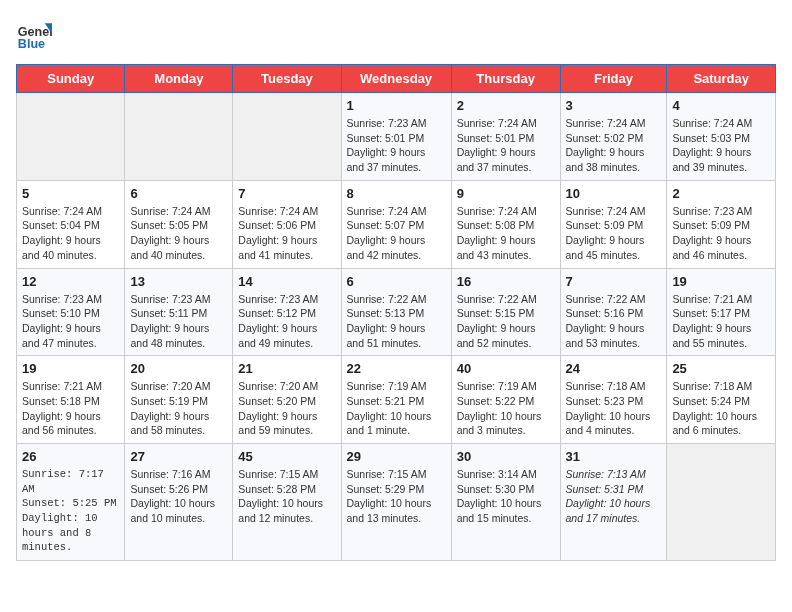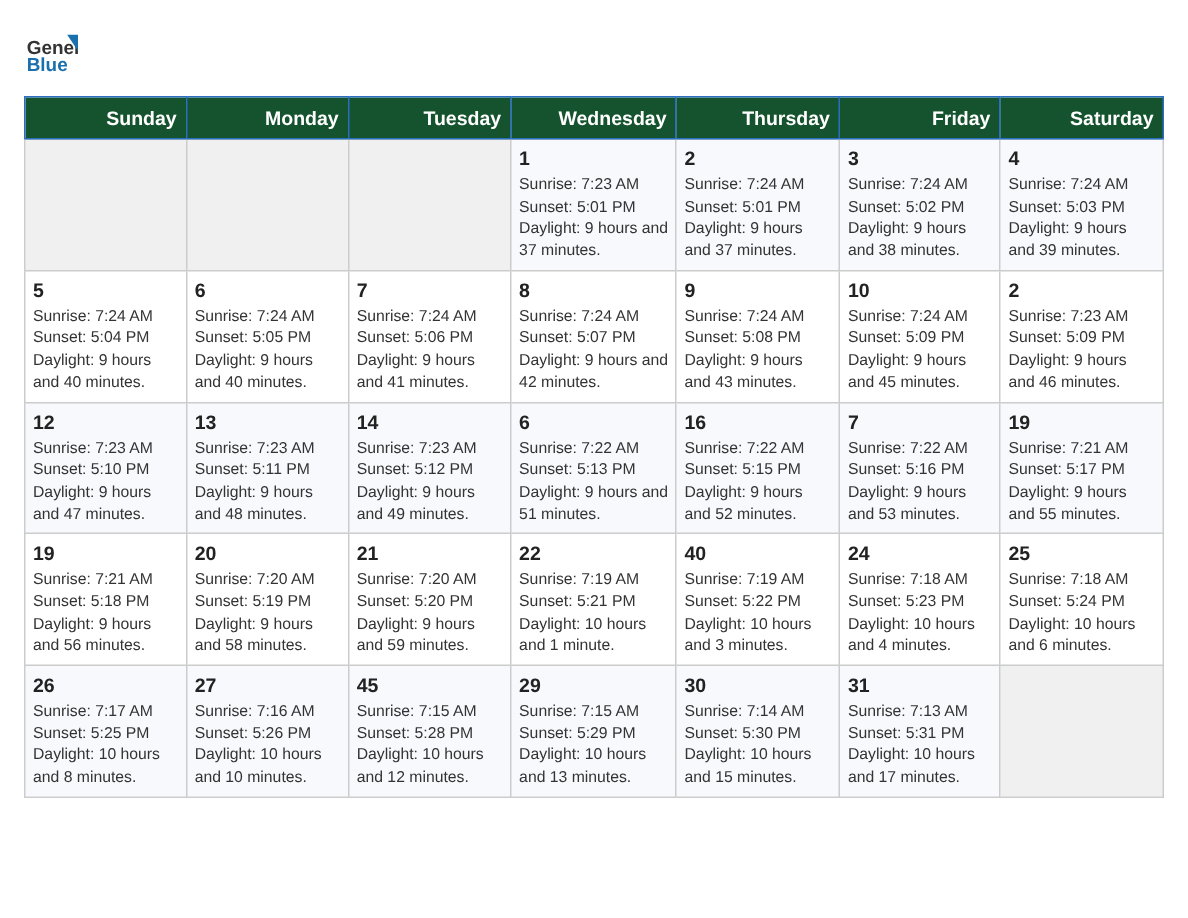--- a/index.html
+++ b/index.html
@@ -35,23 +35,23 @@
     }
     .location {
       font-size: 14px;
       color: #555;
     }
     table {
       width: 100%;
       border-collapse: collapse;
     }
     thead tr th {
-      background-color: #14532d;
+      background-color: #ef4444;
       color: #fff;
-      text-align: right;
+      text-align: center;
       padding: 6px 6px;
       font-size: 13px;
       font-weight: bold;
       border: 1px solid #2a6ebf;
     }
     tbody tr td {
       vertical-align: top;
       padding: 5px 5px;
       border: 1px solid #ccc;
       width: 113px;
@@ -268,21 +268,21 @@
         <td>
           <div class="day-number">25</div>
           <div class="day-info" style="white-space: pre-wrap;">Sunrise: 7:18 AM
 Sunset: 5:24 PM
 Daylight: 10 hours and 6 minutes.</div>
         </td>
       </tr>
       <tr>
         <td>
           <div class="day-number">26</div>
-          <div class="day-info" style="white-space: pre-wrap;">Sunrise: 7:17 AM
+          <div class="day-info" style="white-space: pre-wrap; font-family: Liberation Mono, monospace;">Sunrise: 7:17 AM
 Sunset: 5:25 PM
 Daylight: 10 hours and 8 minutes.</div>
         </td>
         <td>
           <div class="day-number">27</div>
           <div class="day-info" style="white-space: pre-wrap;">Sunrise: 7:16 AM
 Sunset: 5:26 PM
 Daylight: 10 hours and 10 minutes.</div>
         </td>
         <td>
@@ -292,26 +292,26 @@
 Daylight: 10 hours and 12 minutes.</div>
         </td>
         <td>
           <div class="day-number">29</div>
           <div class="day-info" style="white-space: pre-wrap;">Sunrise: 7:15 AM
 Sunset: 5:29 PM
 Daylight: 10 hours and 13 minutes.</div>
         </td>
         <td>
           <div class="day-number">30</div>
-          <div class="day-info" style="white-space: pre-wrap;">Sunrise: 7:14 AM
+          <div class="day-info" style="white-space: pre-wrap;">Sunrise: 3:14 AM
 Sunset: 5:30 PM
 Daylight: 10 hours and 15 minutes.</div>
         </td>
         <td>
           <div class="day-number">31</div>
-          <div class="day-info" style="white-space: pre-wrap;">Sunrise: 7:13 AM
+          <div class="day-info" style="white-space: pre-wrap; font-style: italic;">Sunrise: 7:13 AM
 Sunset: 5:31 PM
 Daylight: 10 hours and 17 minutes.</div>
         </td>
         <td class="empty-cell"></td>
       </tr>
     </tbody>
 </table>
 
 </body></html>

